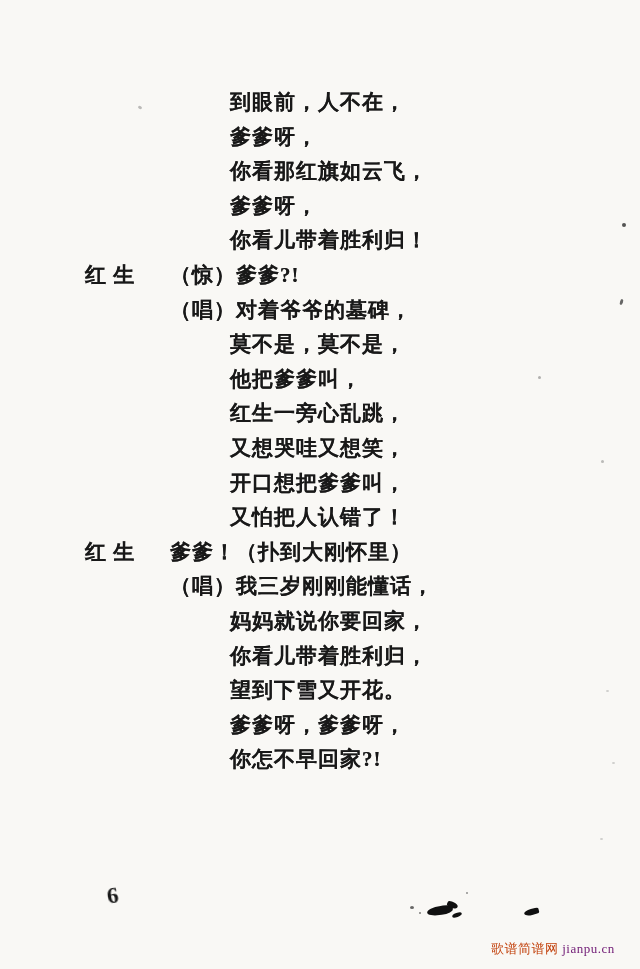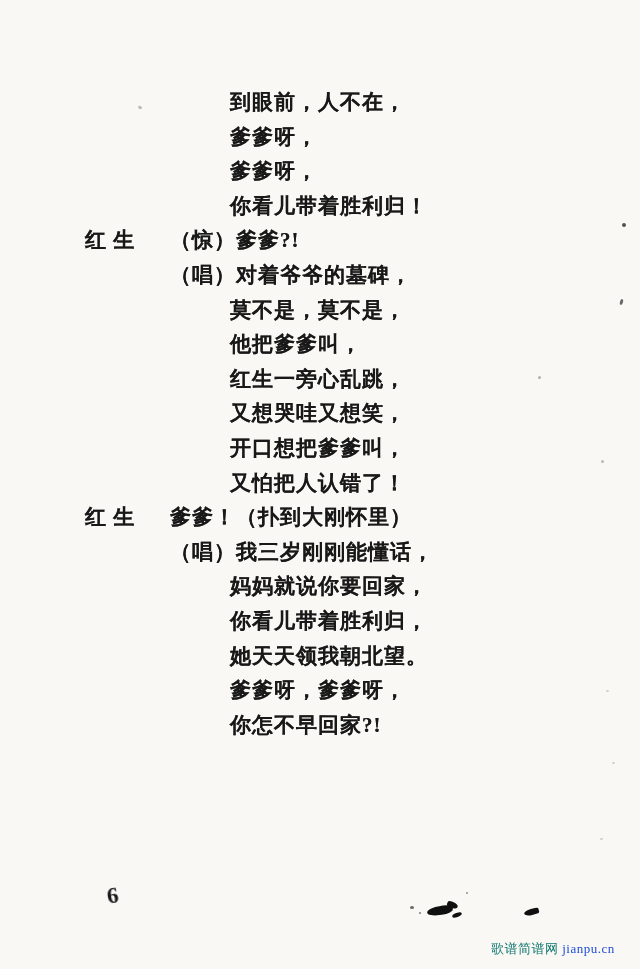--- a/index.html
+++ b/index.html
@@ -30,36 +30,39 @@
     position:absolute;left:107px;top:883px;
     font-size:23px;font-weight:700;
     transform:rotate(-8deg);
     filter:blur(.4px);
   }
   .watermark{
     position:absolute;left:491px;top:940px;
     font-size:13px;letter-spacing:.5px;
     white-space:nowrap;
   }
-  .wm-name{color:#0f766e}
-  .wm-url{color:#1d4ed8}
+  .wm-name{color:#c2410c}
+  .wm-url{color:#701a75}
   .speck{position:absolute;background:#2a2a2a;border-radius:50%}
   .smudge{position:absolute;background:#101010}
 </style>
 </head>
 <body>
 
 <div class="page">
 
   <div class="lines">
     <div class="row">
         <span class="txt t-verse">到眼前，人不在，</span>
       </div>
     <div class="row">
         <span class="txt t-verse">爹爹呀，</span>
+      </div>
+    <div class="row">
+        <span class="txt t-verse">你看那红旗如云飞，</span>
       </div>
     <div class="row">
         <span class="txt t-verse">爹爹呀，</span>
       </div>
     <div class="row">
         <span class="txt t-verse">你看儿带着胜利归！</span>
       </div>
 
     <div class="row">
       <span class="speaker">红  生</span>
@@ -94,21 +97,21 @@
     <div class="row">
         <span class="txt t-dir">（唱）我三岁刚刚能懂话，</span>
       </div>
     <div class="row">
         <span class="txt t-verse">妈妈就说你要回家，</span>
       </div>
     <div class="row">
         <span class="txt t-verse">你看儿带着胜利归，</span>
       </div>
     <div class="row">
-        <span class="txt t-verse">她天天领我朝北望。</span>
+        <span class="txt t-verse">望到下雪又开花。</span>
       </div>
     <div class="row">
         <span class="txt t-verse">爹爹呀，爹爹呀，</span>
       </div>
     <div class="row">
         <span class="txt t-verse">你怎不早回家?!</span>
       </div>
   </div>
 
   <div class="pagenum">6</div>

